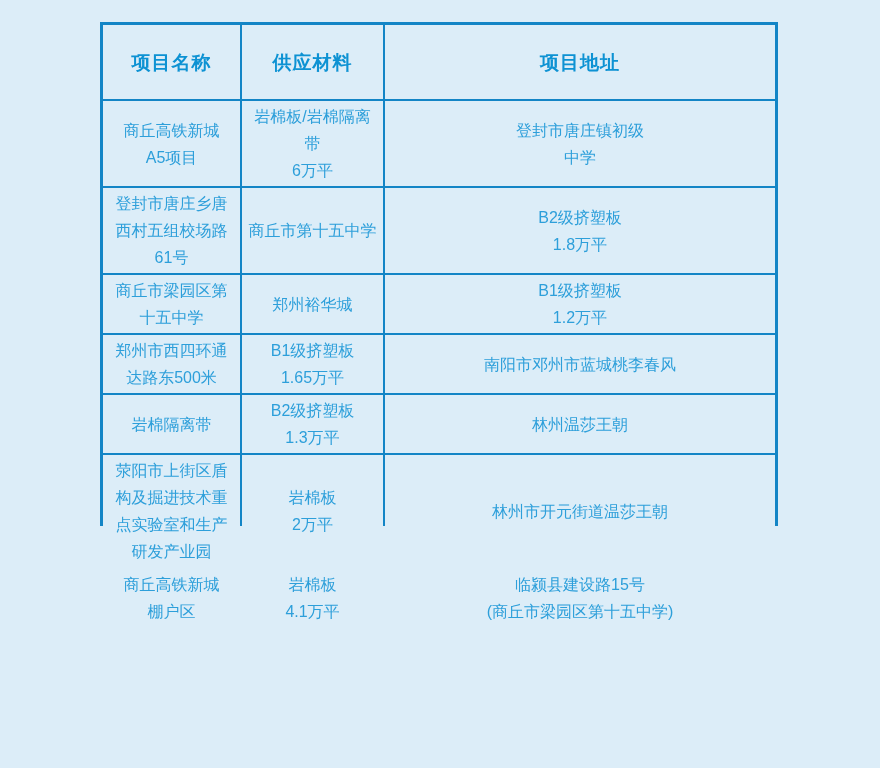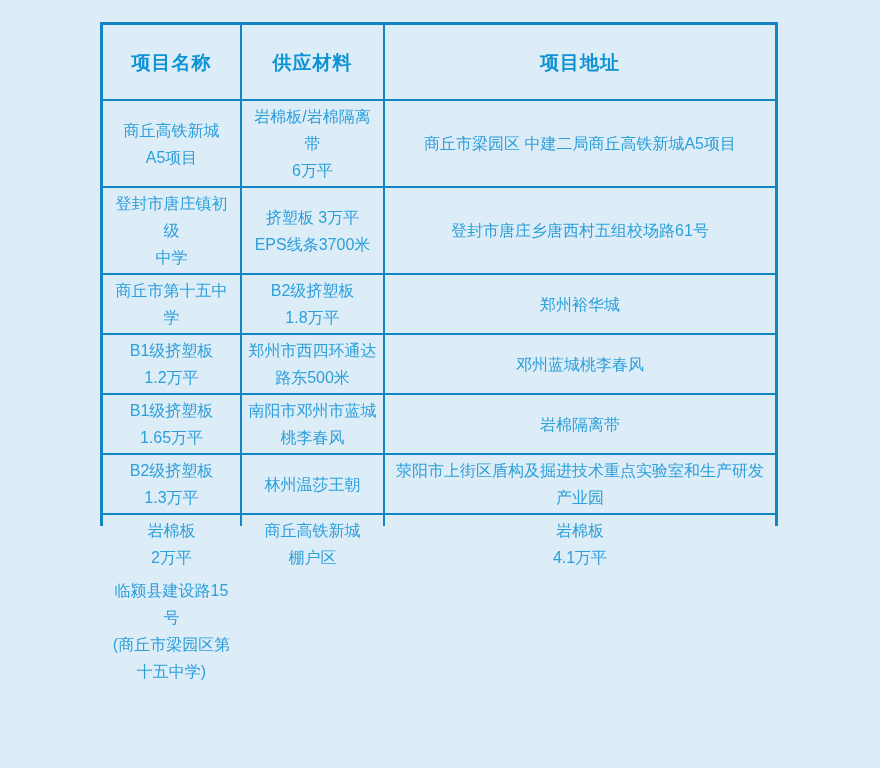--- a/index.html
+++ b/index.html
@@ -60,50 +60,48 @@
 <div class="projects-table">
 
   <div class="cell th">项目名称</div>
   <div class="cell th">供应材料</div>
   <div class="cell th">项目地址</div>
 
   <div class="cell">商丘高铁新城
 A5项目</div>
   <div class="cell">岩棉板/岩棉隔离带
 6万平</div>
-  <div class="cell">商丘市梁园区 中建二局商丘高铁新城A5项目</div>
 
   <div class="cell">登封市唐庄镇初级
 中学</div>
-  <div class="cell">挤塑板 3万平
-EPS线条3700米</div>
   <div class="cell">登封市唐庄乡唐西村五组校场路61号</div>
 
   <div class="cell">商丘市第十五中学</div>
   <div class="cell">B2级挤塑板
 1.8万平</div>
+  <div class="cell">商丘市梁园区第十五中学</div>
 
   <div class="cell">郑州裕华城</div>
   <div class="cell">B1级挤塑板
 1.2万平</div>
   <div class="cell">郑州市西四环通达路东500米</div>
 
-  <div class="cell">邓州蓝城桃李春风</div>
   <div class="cell">B1级挤塑板
 1.65万平</div>
   <div class="cell">南阳市邓州市蓝城桃李春风</div>
 
   <div class="cell">岩棉隔离带</div>
   <div class="cell">B2级挤塑板
 1.3万平</div>
   <div class="cell">林州温莎王朝</div>
 
   <div class="cell">荥阳市上街区盾构及掘进技术重点实验室和生产研发产业园</div>
   <div class="cell">岩棉板
 2万平</div>
+  <div class="cell">林州市开元街道温莎王朝</div>
 
   <div class="cell">商丘高铁新城
 棚户区</div>
   <div class="cell">岩棉板
 4.1万平</div>
   <div class="cell">临颍县建设路15号
 (商丘市梁园区第十五中学)</div>
 
 </div>
 

